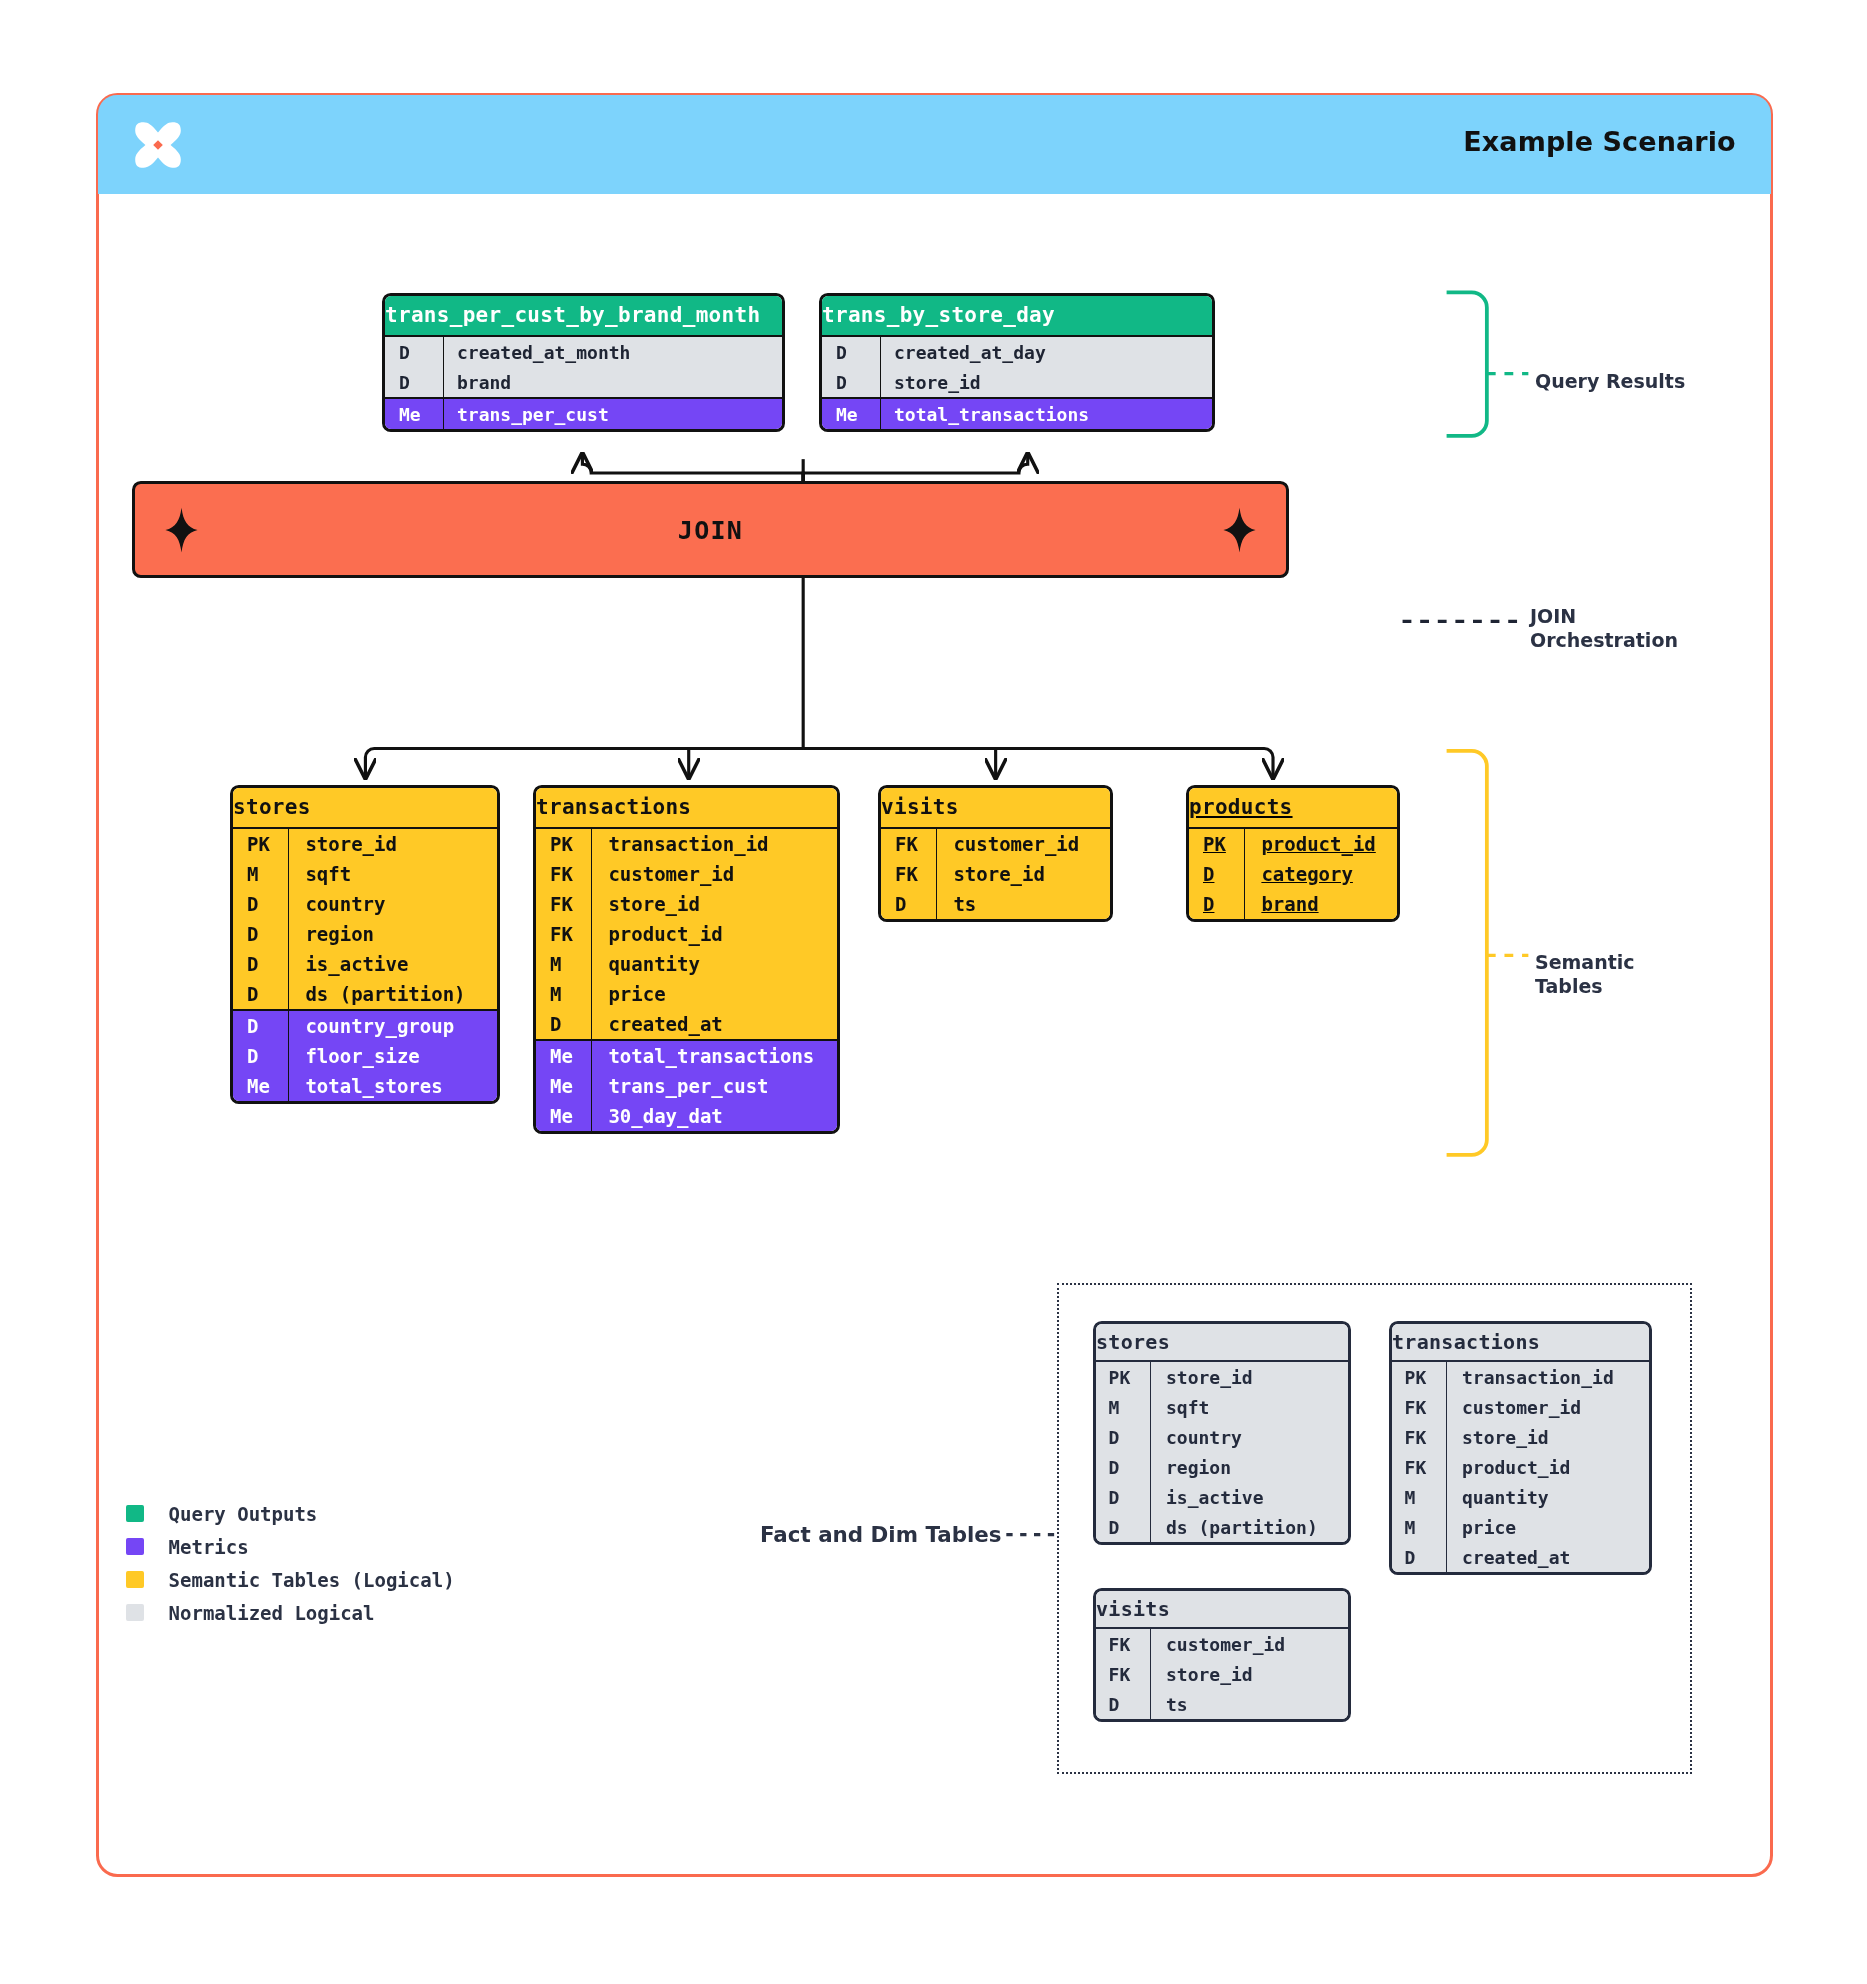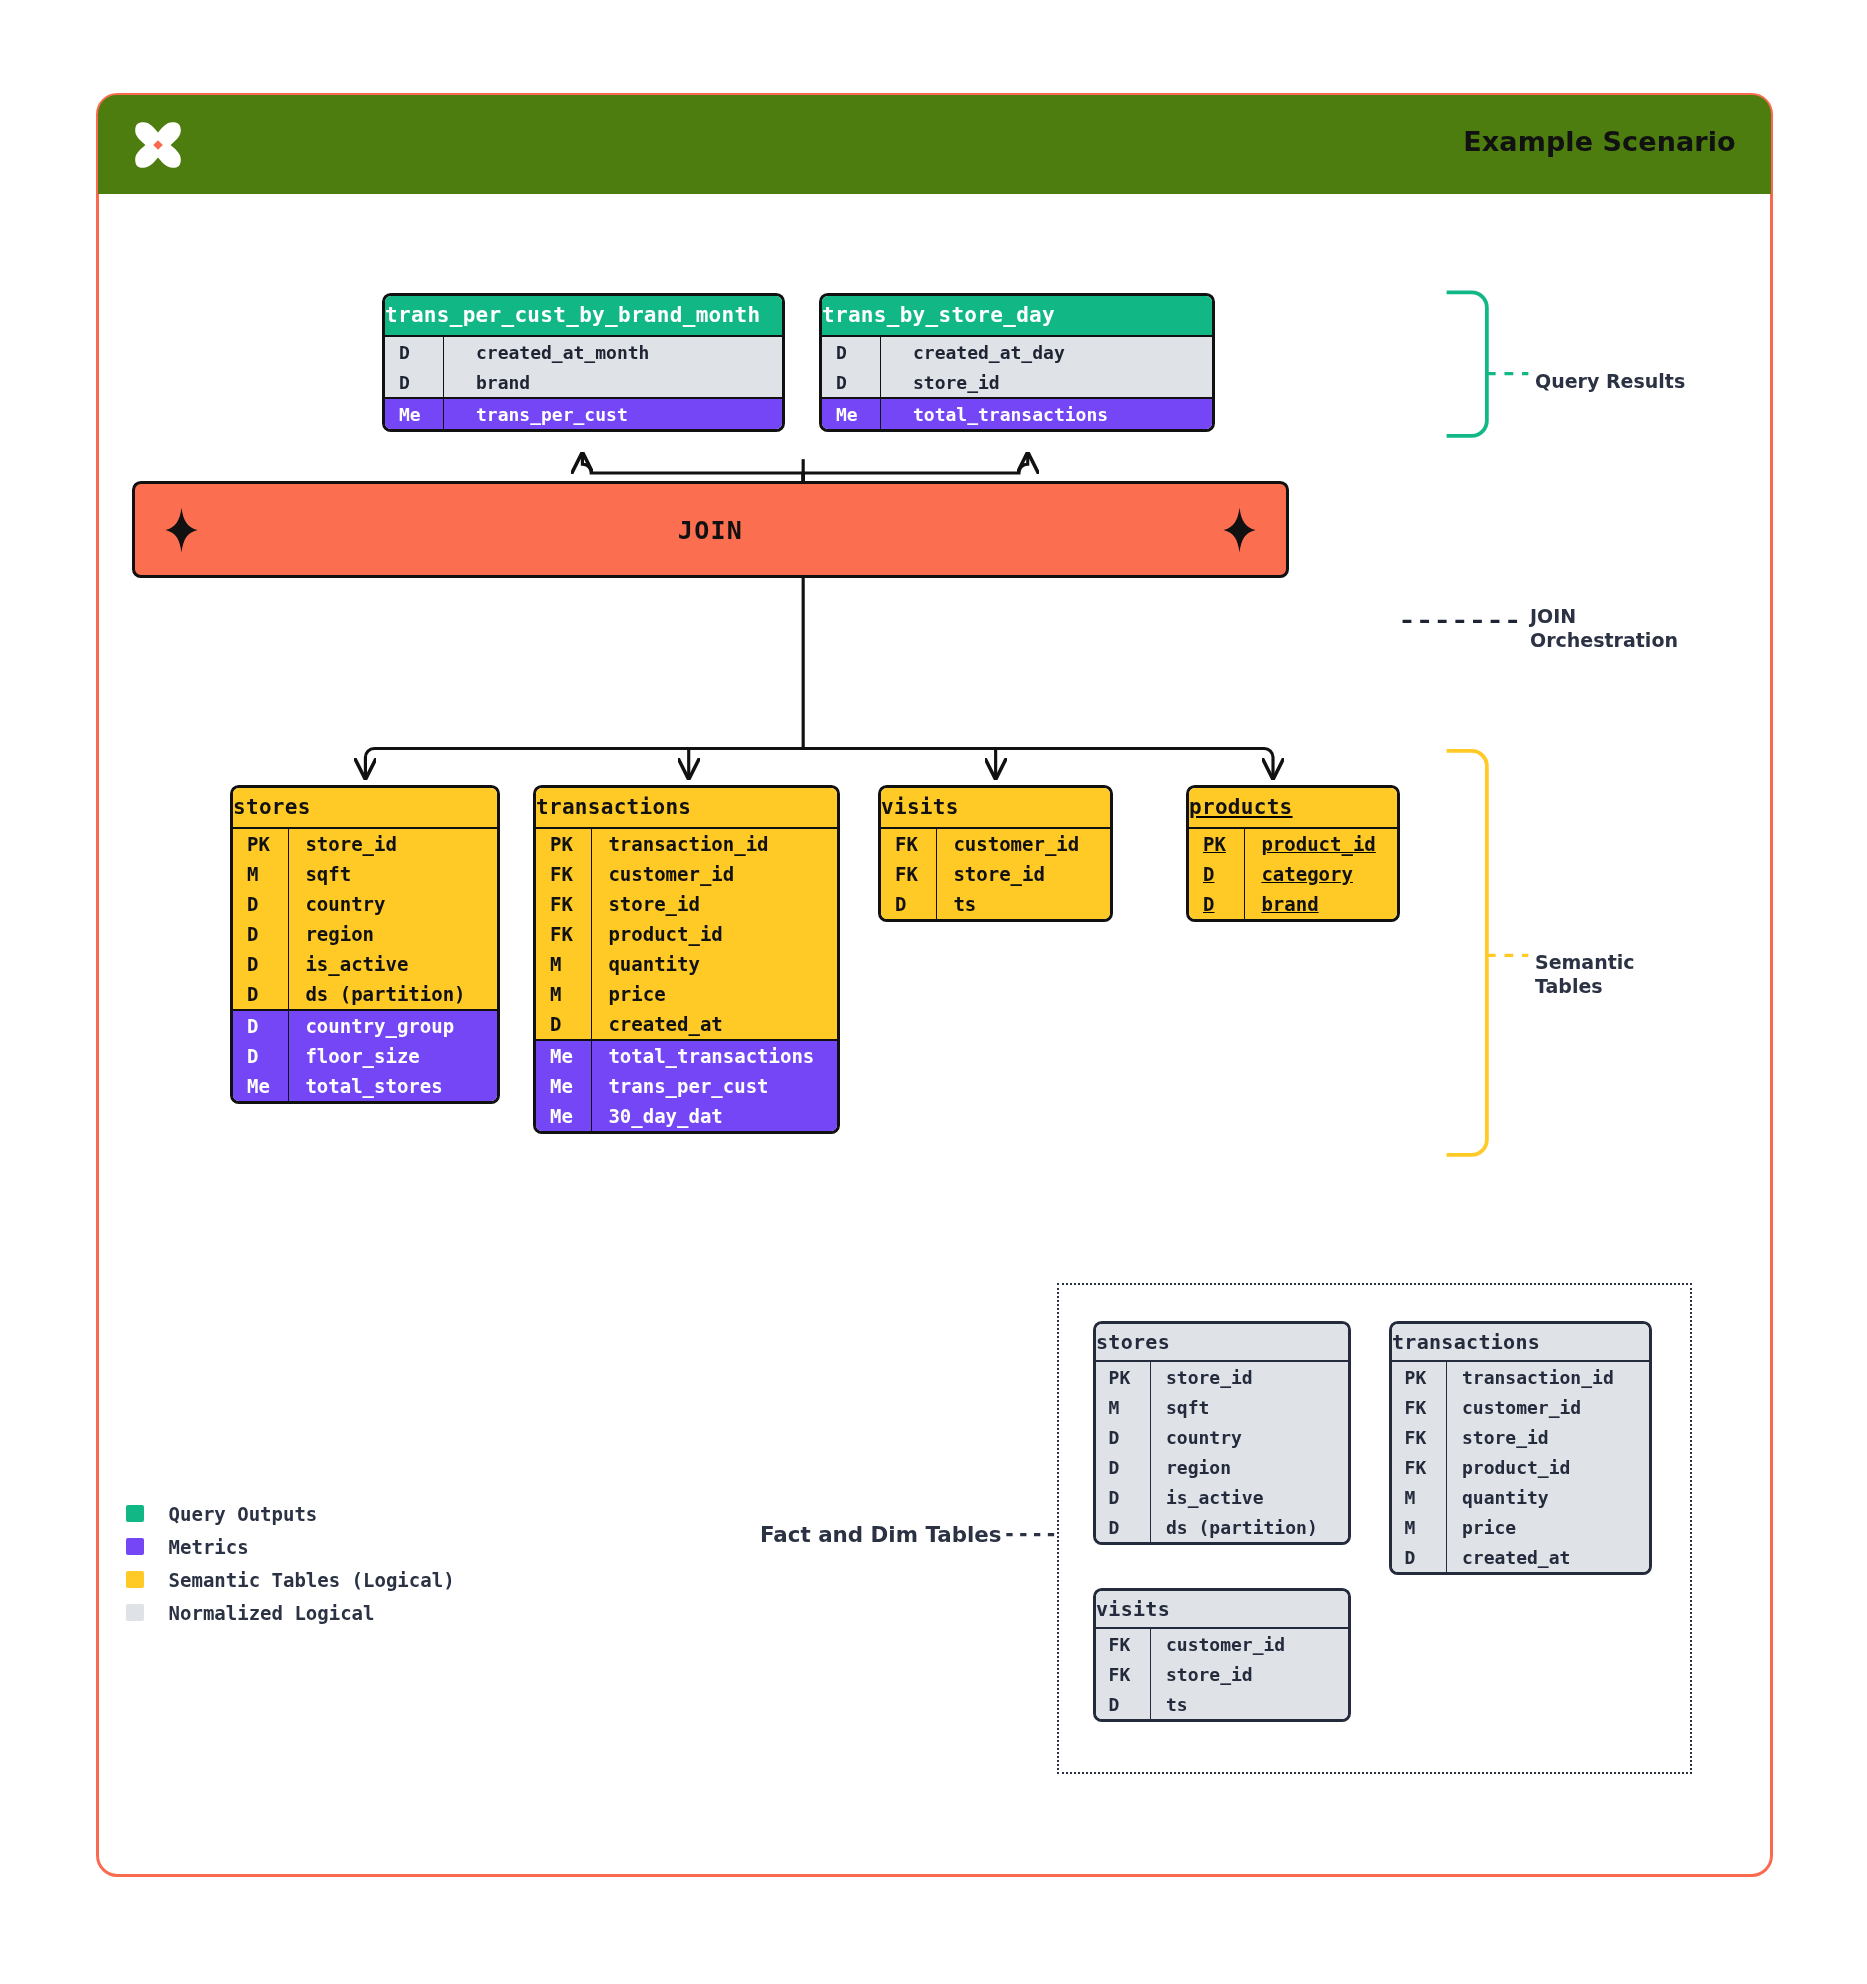--- a/index.html
+++ b/index.html
@@ -26,21 +26,21 @@
     border-radius: 21.4px;
     background: #ffffff;
     box-sizing: border-box;
   }
   #card-header {
     position: absolute;
     left: -0.6px;
     top: -0.6px;
     width: calc(100% + 1.3px);
     height: 99px;
-    background: #4d7c0f;
+    background: #7dd3fc;
     border-radius: 19px 19px 0 0;
     box-sizing: border-box;
   }
   #logo {
     position: absolute;
     left: 30px;
     top: 20px;
     width: 60px;
     height: 60px;
   }
@@ -103,21 +103,21 @@
     color: #1E2433;
     border-top: 2.5px solid #111111;
   }
   .qtbl .mets {
     background: #7546F5;
     color: #ffffff;
     border-top: 2.5px solid #111111;
   }
   .qtbl .row { height: 30px; font-size: 18px; }
   .qtbl .row .k { width: 58px; padding-left: 14px; }
-  .qtbl .row .v { padding-left: 32px; border-left: 1.9px solid #111111; height: 100%; display:flex; align-items:center; }
+  .qtbl .row .v { padding-left: 13px; border-left: 1.9px solid #111111; height: 100%; display:flex; align-items:center; }
   .qtbl .dims .row:first-child .v, .qtbl .mets .row .v { }
 
   
   .stbl .tbl-title {
     background: #FFC926;
     color: #111111;
     font-size: 21px;
     height: 39px;
     line-height: 39px;
   }

